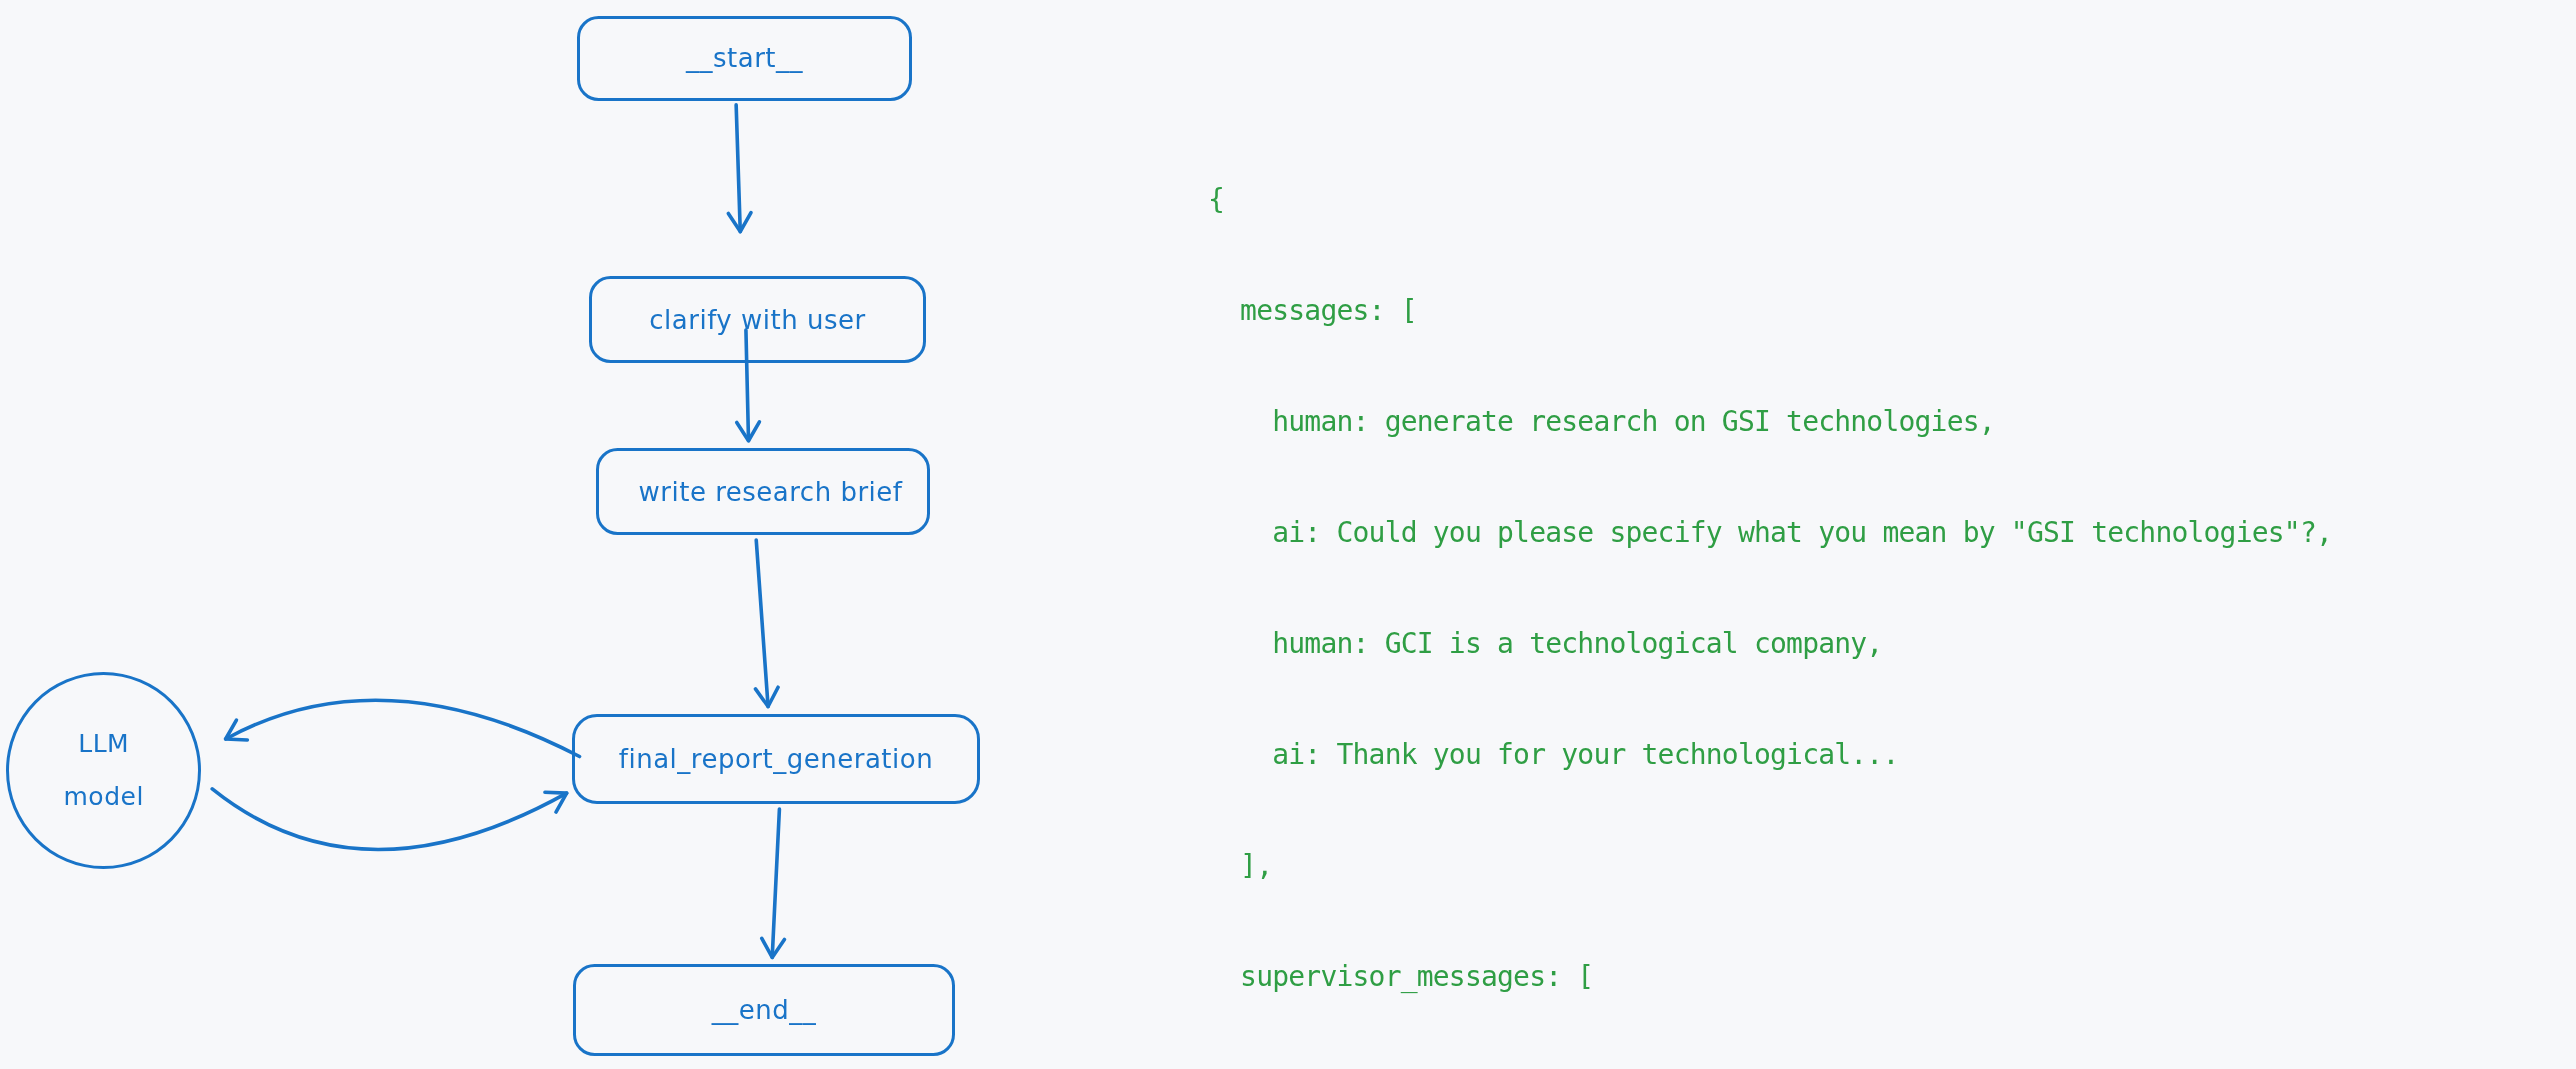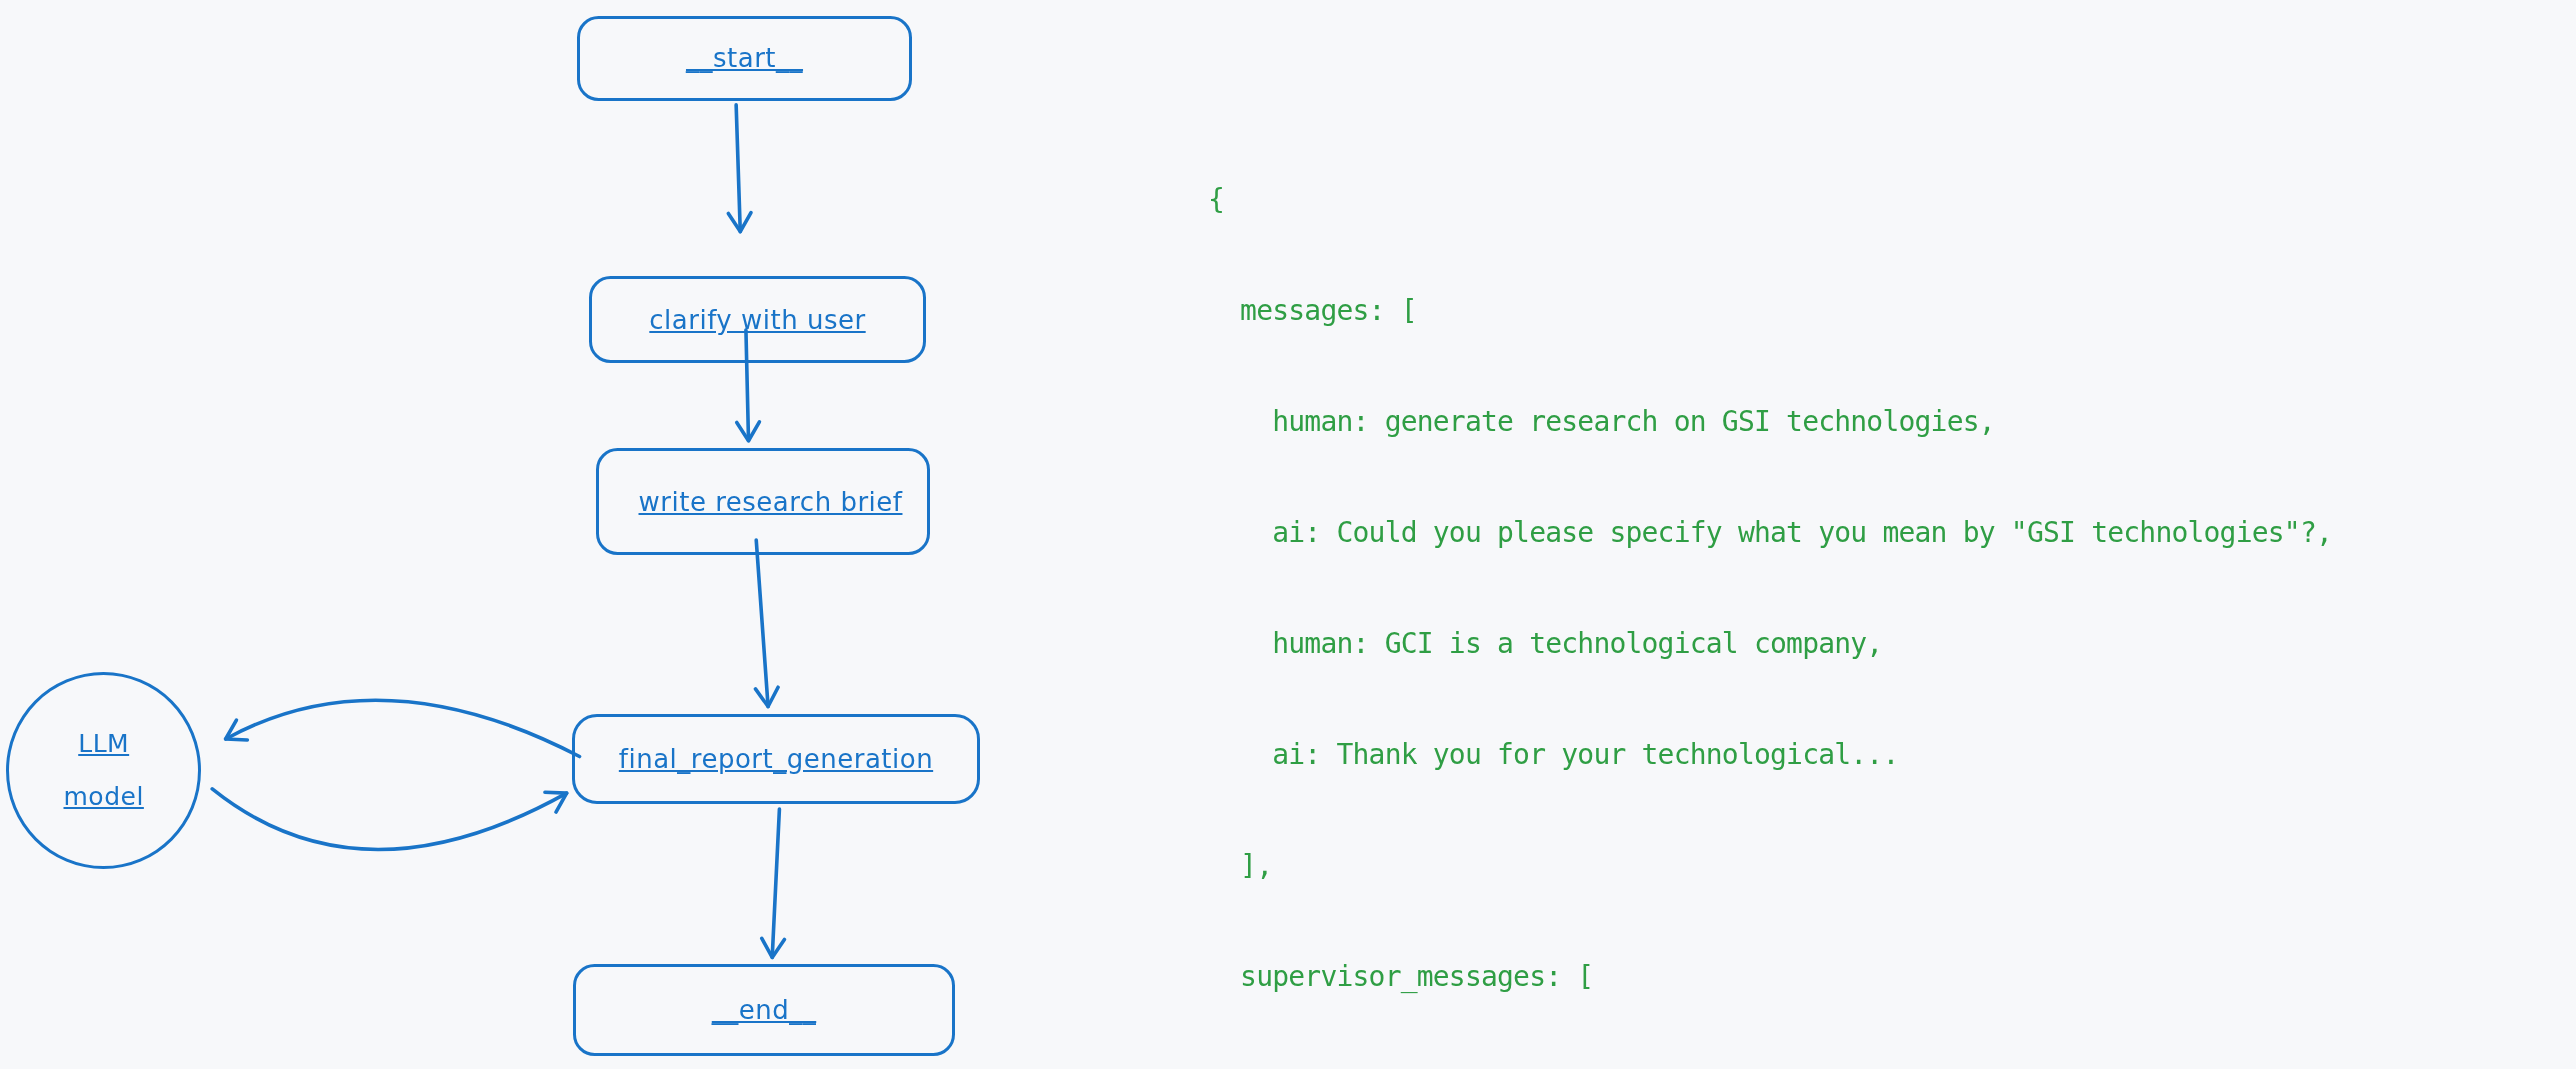--- a/index.html
+++ b/index.html
@@ -15,21 +15,20 @@
   .node{
     position:absolute;
     border:3.6px solid var(--ink);
     border-radius:21.6px;
     background:transparent;
     display:flex;align-items:center;justify-content:center;
     color:var(--ink);
     font-size:26px;
     letter-spacing:0.5px;
     box-sizing:border-box;
-    text-decoration:underline;
   }
   .node.circle{
     border-radius:50%;
     flex-direction:column;
     line-height:1.45;
     font-size:25px;
   }
   .code{
     position:absolute;
     left:1208px;top:107px;
@@ -64,21 +63,21 @@
   </svg>
 
   <div class="node" style="left:577px;top:15.5px;width:335px;height:85px;">
     <span>__start__</span>
   </div>
 
   <div class="node" style="left:589px;top:239px;width:337px;height:87px;margin-top:37px;">
     <span>clarify with user</span>
   </div>
 
-  <div class="node" style="left:596px;top:448px;width:334px;height:107px;padding-left:15px;">
+  <div class="node" style="left:596px;top:448px;width:334px;height:87px;padding-left:15px;">
     <span>write research brief</span>
   </div>
 
   <div class="node" style="left:572px;top:714px;width:408px;height:90px;border-radius:25px;">
     <span>final_report_generation</span>
   </div>
 
   <div class="node circle" style="left:6.2px;top:672px;width:195px;height:197px;gap:16px;">
     <span>LLM</span>
     <span>model</span>

